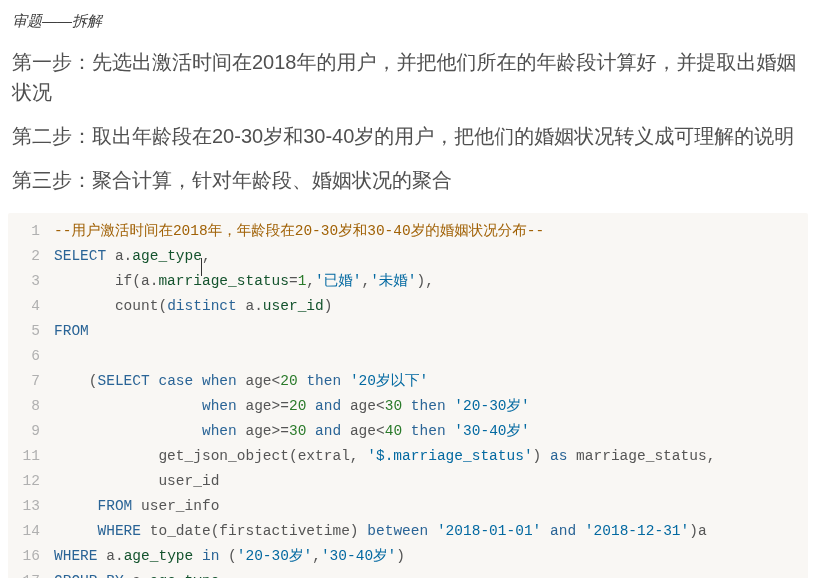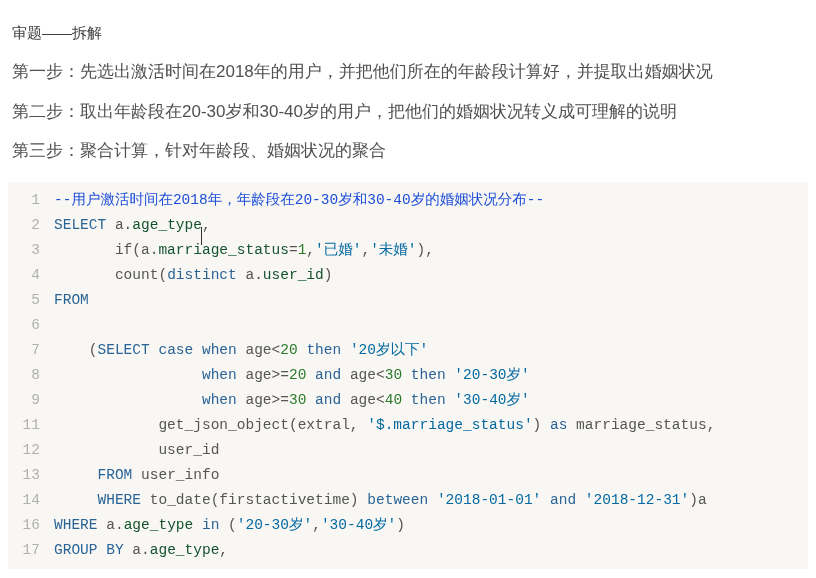--- a/index.html
+++ b/index.html
@@ -9,24 +9,25 @@
     font-family: -apple-system, BlinkMacSystemFont, "Segoe UI", "Microsoft YaHei", "PingFang SC", sans-serif;
     background: #ffffff;
     color: #404040;
   }
   .content {
     padding: 8px 12px 0 12px;
   }
   .title {
     font-size: 15px;
     color: #404040;
-    margin: 16px 0 16px 0;
+    margin: 4px 0 16px 0;
+    font-style: italic;
   }
   .step {
-    font-size: 17px;
+    font-size: 20px;
     color: #505050;
     margin: 14px 0;
     line-height: 1.5;
   }
   .code-block {
     margin: 18px 8px 0 8px;
     background: #f9f7f4;
     border-radius: 2px;
     font-family: "Menlo", "Consolas", "Courier New", monospace;
     font-size: 14.5px;
@@ -43,21 +44,21 @@
     text-align: right;
     color: #b0b0b0;
     padding-right: 14px;
     flex-shrink: 0;
     user-select: none;
   }
   .code {
     flex: 1;
     color: #555;
   }
-  .c-comment { color: #1d4ed8; }
+  .c-comment { color: #a16207; }
   .c-keyword { color: #2a6496; }
   .c-ident   { color: #14532d; }
   .c-string  { color: #0369a1; }
   .c-number  { color: #2a7a2a; }
   .c-plain   { color: #555; }
   .cursor {
     display: inline-block;
     width: 0;
     position: relative;
   }

